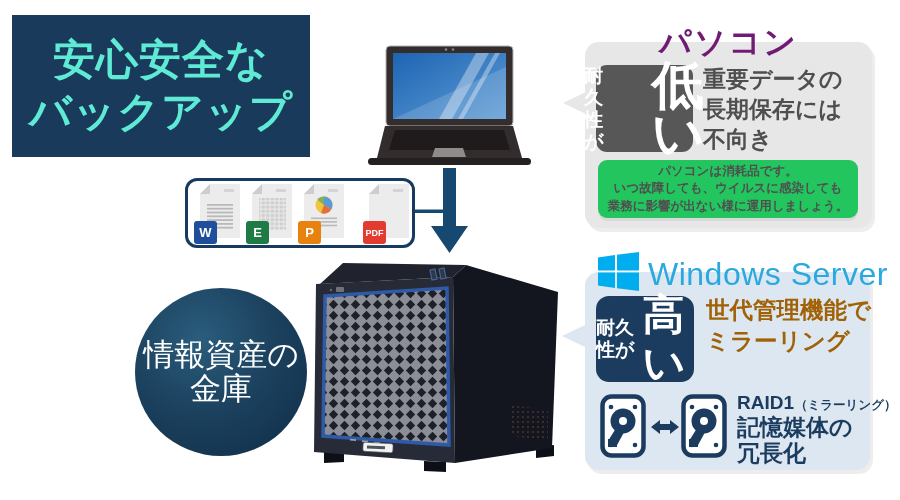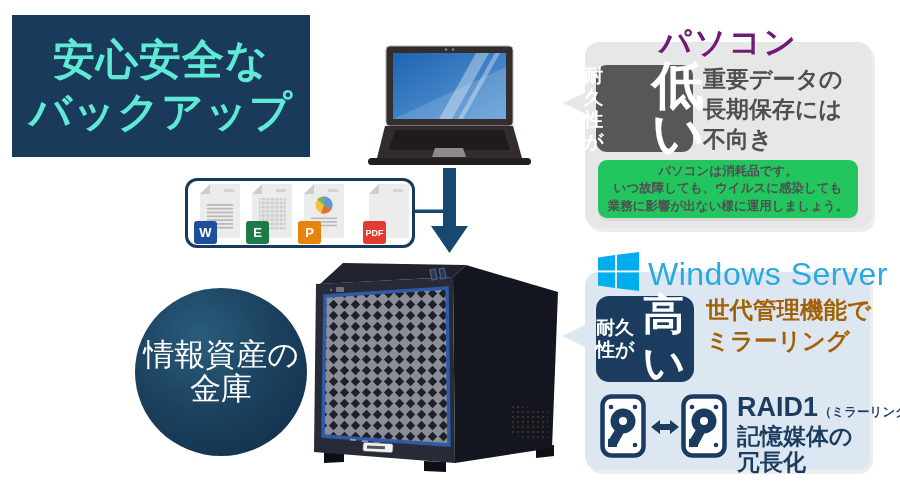--- a/index.html
+++ b/index.html
@@ -55,21 +55,21 @@
   .blue-pointer{left:562px;top:325px;width:0;height:0;border-top:11px solid transparent;
     border-bottom:11px solid transparent;border-right:23px solid #dce7f1;}
   .badge-high{left:596px;top:296px;width:98px;height:86px;background:#1b3c5f;border-radius:13px;}
   .badge-high .b{font-size:42px;line-height:48px;}
   .srv-lines{left:706px;top:295px;font-size:23.5px;line-height:31px;font-weight:bold;color:#a16207;white-space:nowrap;}
   .hdd1{left:600px;top:394px;}
   .hdd2{left:681px;top:394px;}
   .mirror-arrow{left:649px;top:416px;}
   .raid-block{left:737px;top:392px;color:#1b3c5f;font-weight:bold;white-space:nowrap;}
   .raid-row{display:flex;align-items:baseline;}
-  .raid-title{font-size:27px;}
+  .raid-title{font-size:19px;}
   .raid-sub{font-size:12.5px;margin-left:1px;}
   .raid-line{font-size:23px;line-height:26px;}
 
   
   .laptop{left:360px;top:42px;}
   .flow-arrow{left:0;top:0;pointer-events:none;}
   .nas{left:306px;top:255px;}
 </style>
 </head>
 <body>

